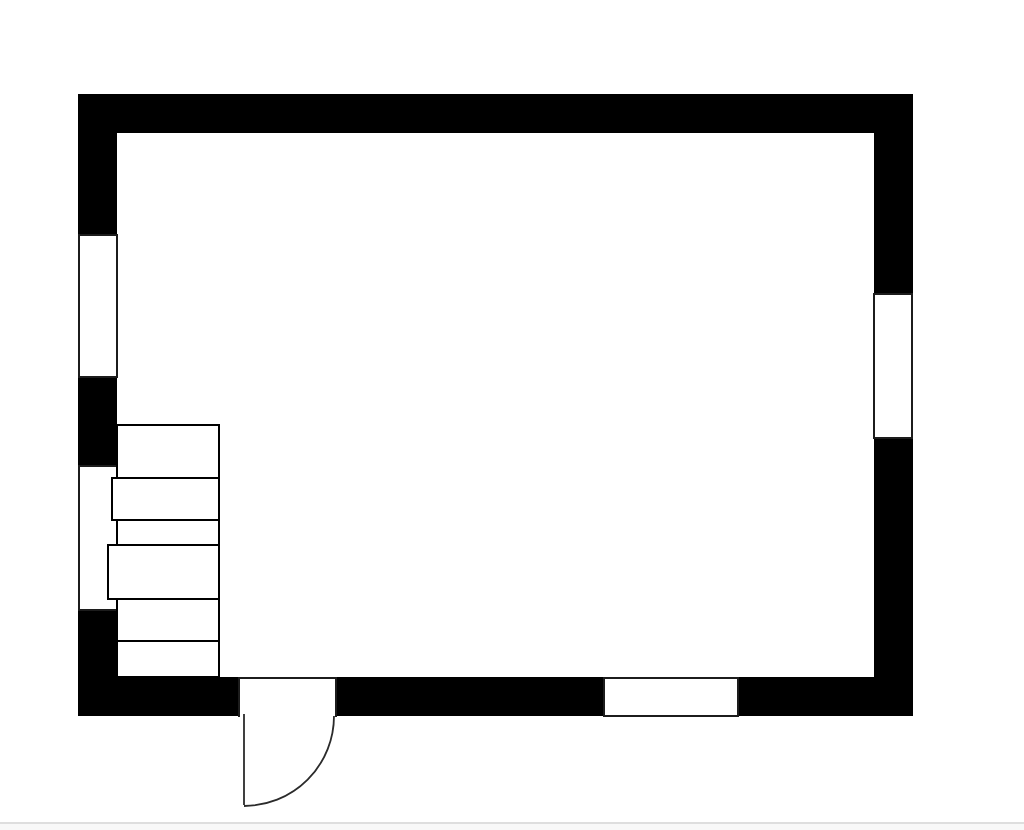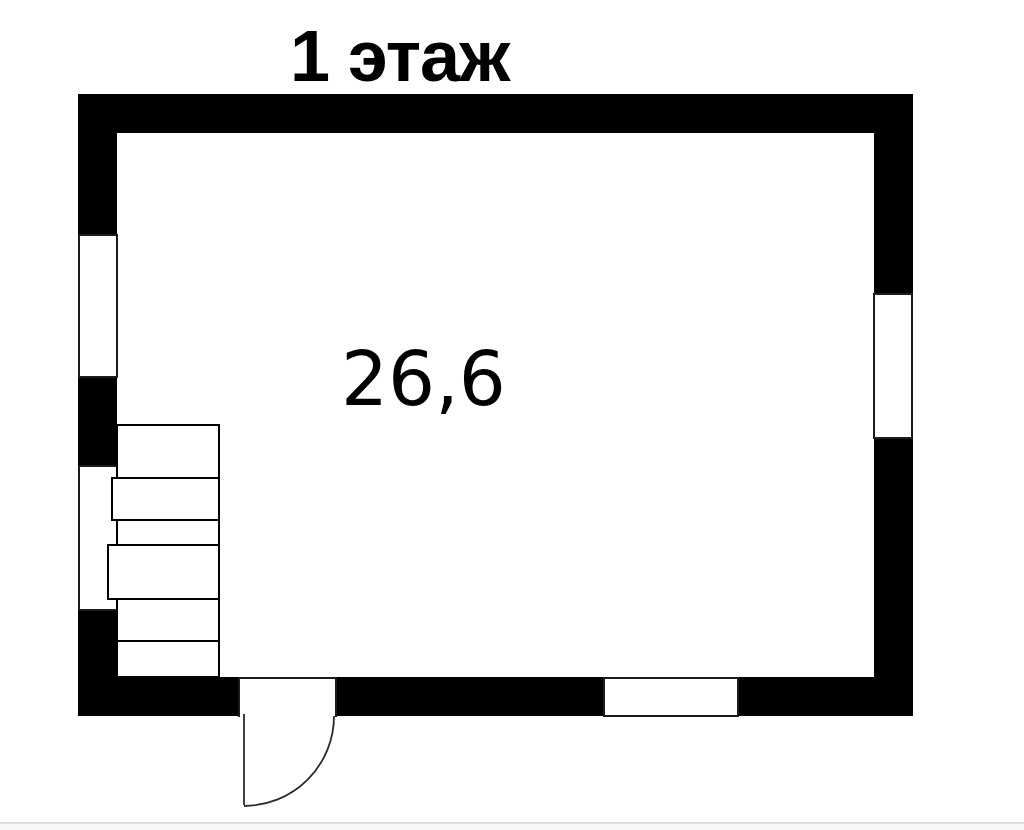--- a/index.html
+++ b/index.html
@@ -69,21 +69,20 @@
   .tread-6{left:116px;top:640px;width:104px;height:38px;}
   
   .bottom-edge-line{left:0;top:822px;width:1024px;height:2px;background:#dedede;}
   .bottom-edge-strip{left:0;top:824px;width:1024px;height:6px;background:#f8f8f8;}
 </style>
 </head>
 <body>
 
 <div id="canvas">
 
-  <div class="abs floor-title">1 этаж</div>
 
   <div>
     <div class="abs wall wall-top"></div>
     <div class="abs wall wall-bottom"></div>
     <div class="abs wall wall-left"></div>
     <div class="abs wall wall-right"></div>
   </div>
 
   <div class="abs window win-left-1"></div>
   <div class="abs window win-left-2"></div>
@@ -99,18 +98,17 @@
   <div>
     <div class="abs tread tread-1"></div>
     <div class="abs tread tread-2"></div>
     <div class="abs tread tread-3"></div>
     <div class="abs tread tread-4"></div>
     <div class="abs tread tread-5"></div>
     <div class="abs tread tread-6"></div>
   </div>
 
 
-  <div class="abs room-area">26,6</div>
 
   <div class="abs bottom-edge-line"></div>
   <div class="abs bottom-edge-strip"></div>
 
 </div>
 
 </body></html>

